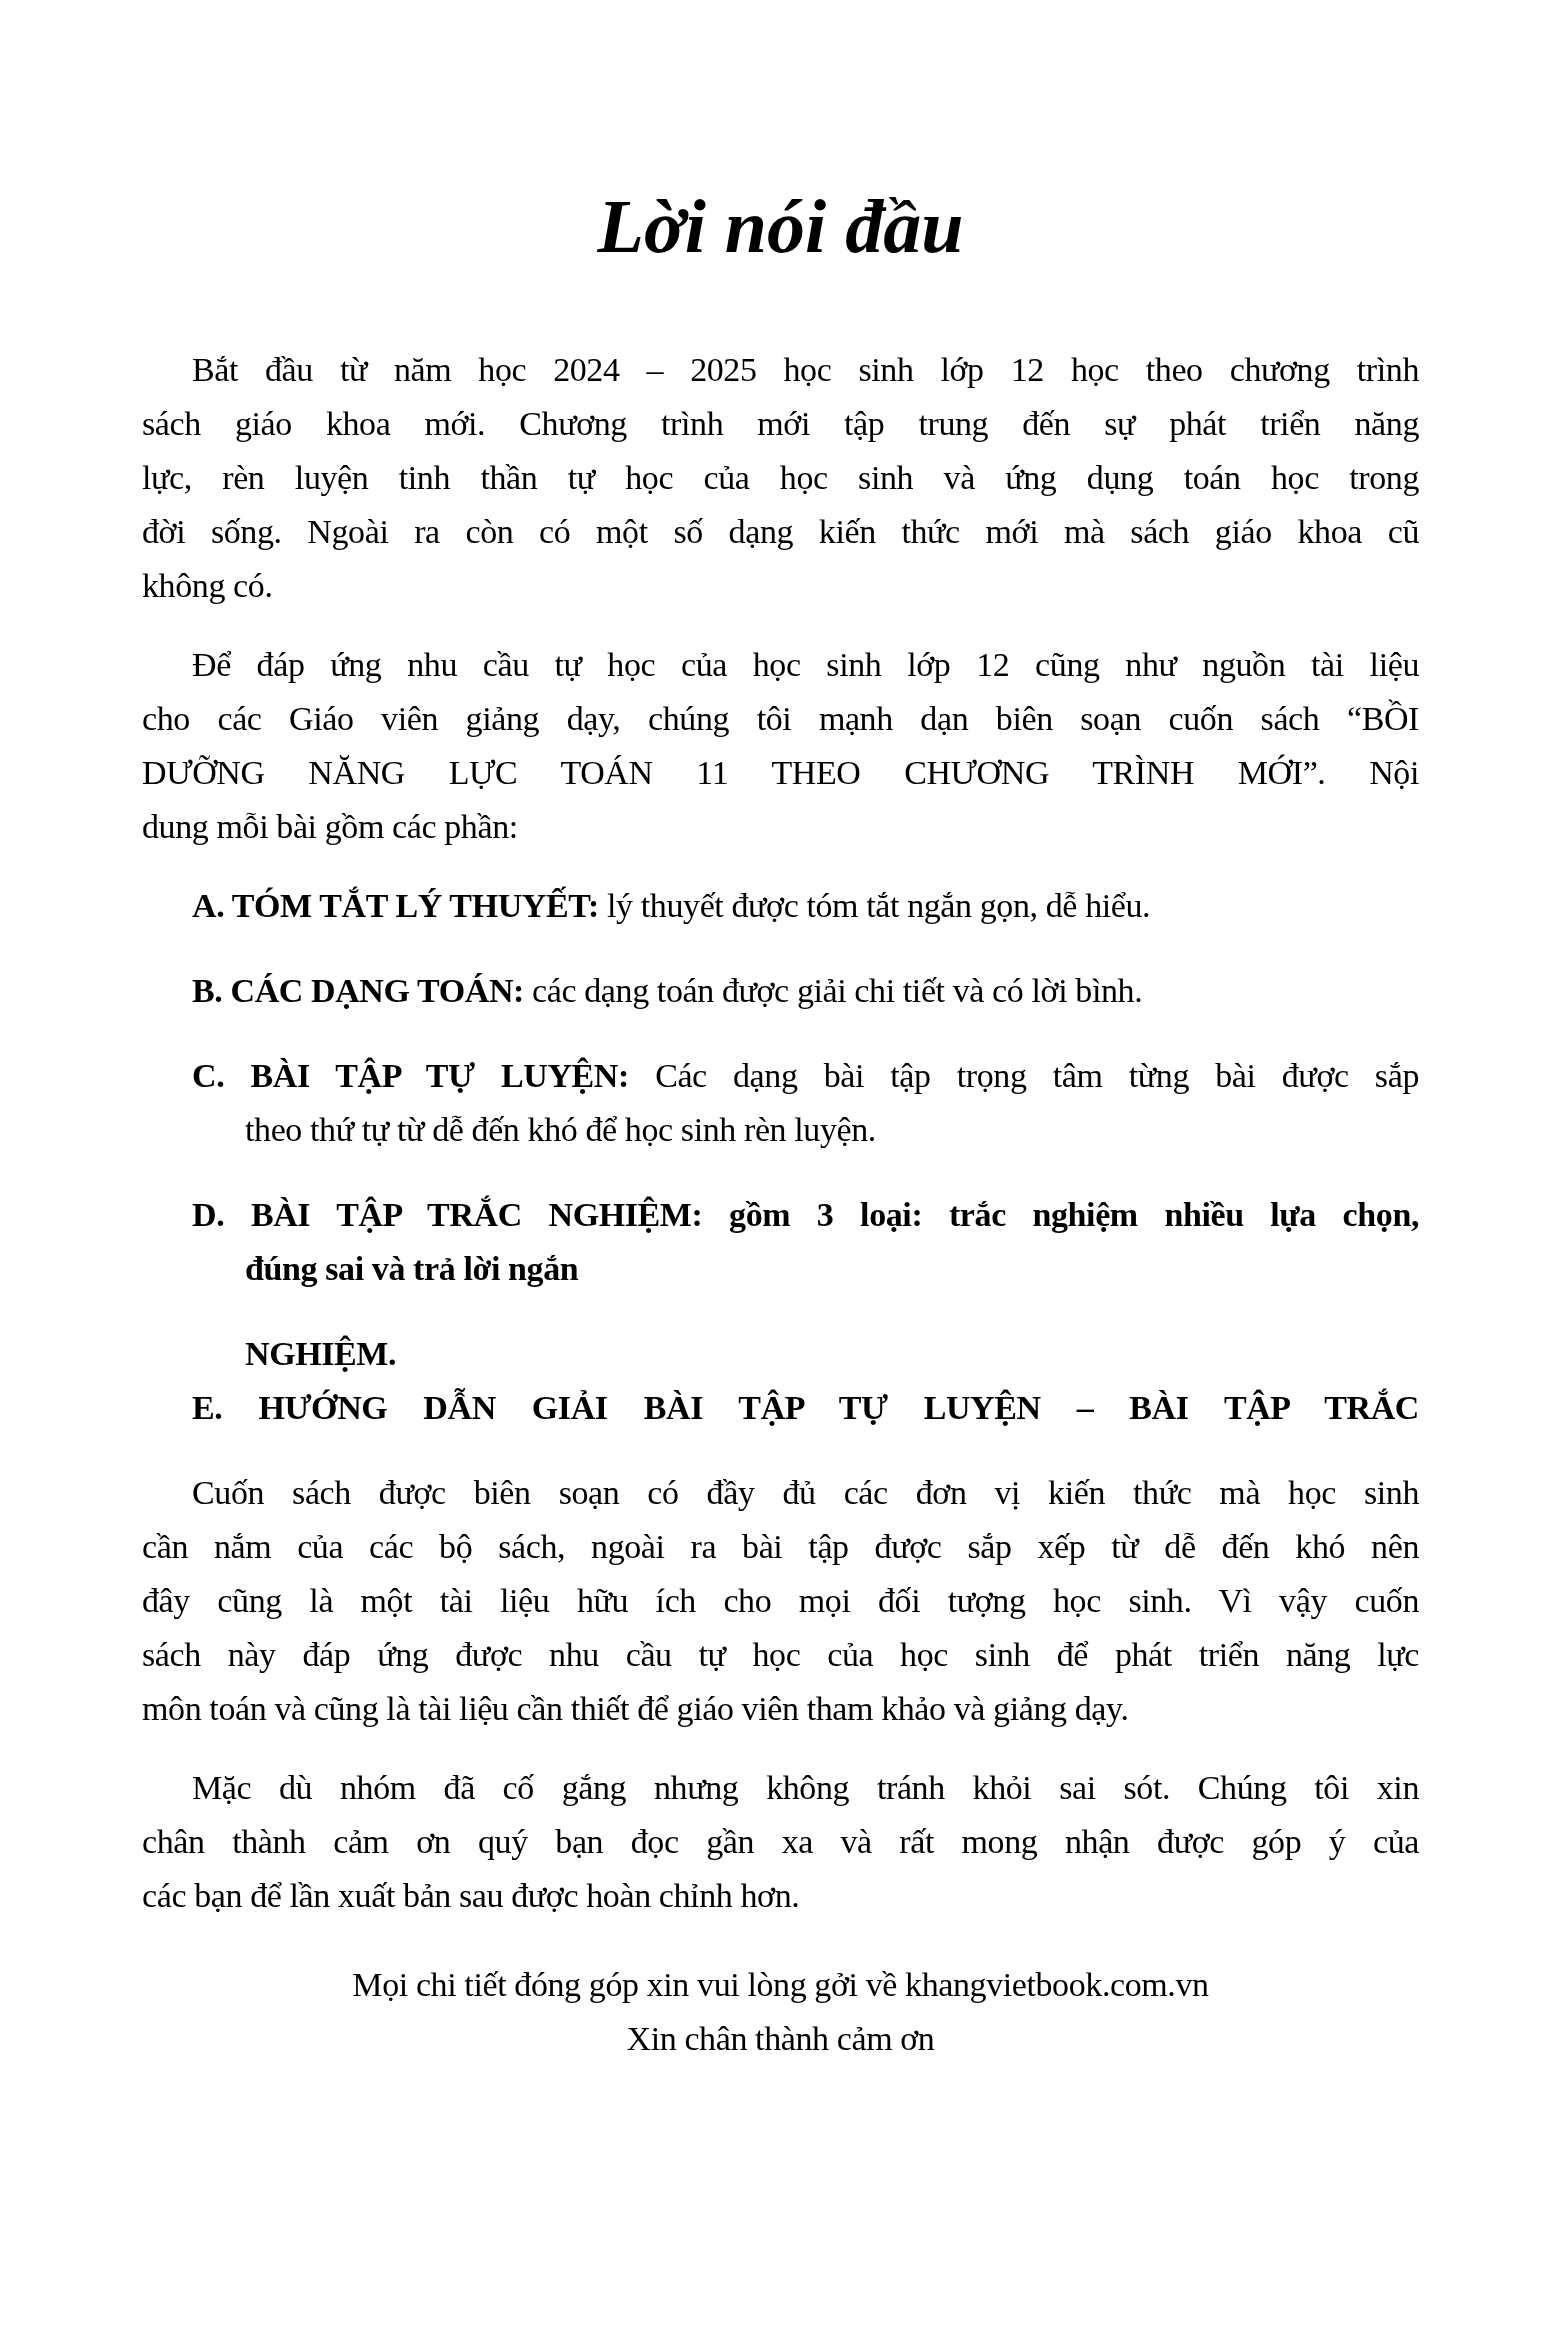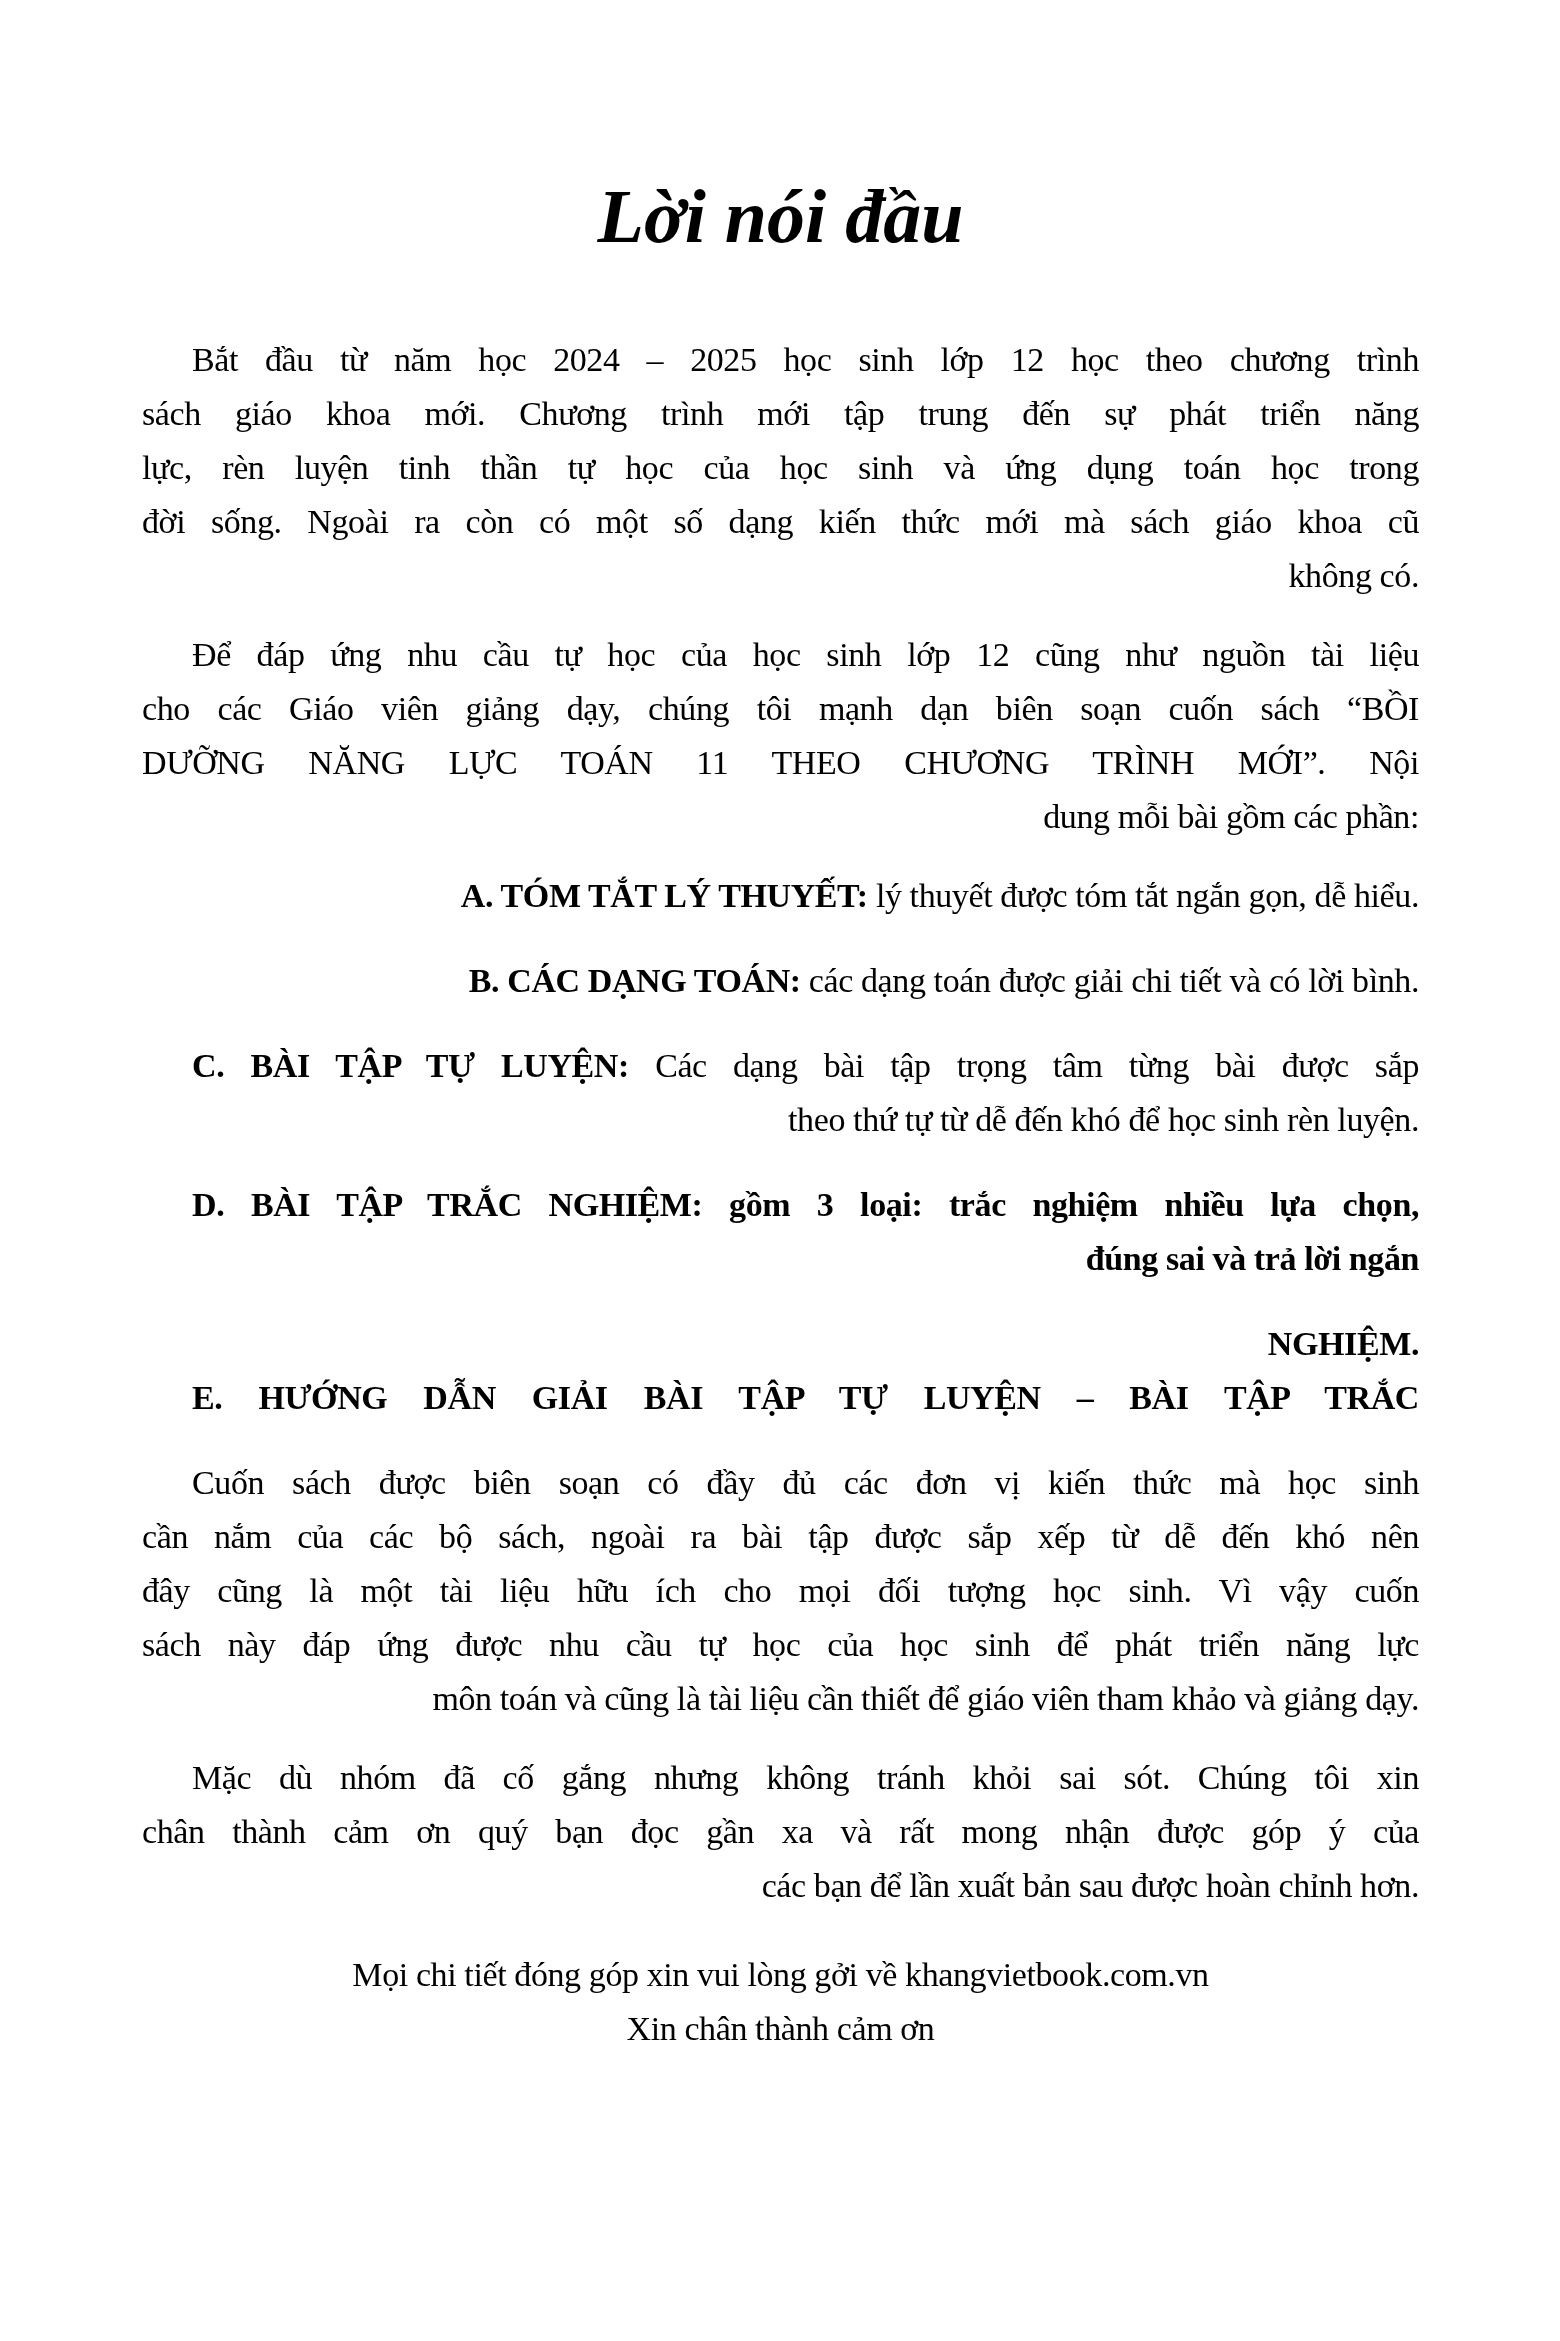--- a/index.html
+++ b/index.html
@@ -3,39 +3,38 @@
 <meta charset="utf-8">
 <style>
   html, body { margin: 0; padding: 0; background: #ffffff; }
   .page {
     position: relative;
     width: 1561px;
     height: 2342px;
     margin: 0 auto;
     background: #ffffff;
     box-sizing: border-box;
-    padding: 4px 142px;
+    padding: 14px 142px;
     overflow: hidden;
     font-family: "Liberation Serif", "DejaVu Serif", serif;
     color: #000000;
   }
   .title {
     font-size: 76px;
     line-height: 78px;
     font-weight: bold;
     font-style: italic;
     text-align: center;
     margin: 173px 0 78px 0;
   }
   .ln {
     font-size: 34px;
     line-height: 54px;
     letter-spacing: -0.4px;
     color: #000000;
-    text-align: right;
   }
   .j   { text-align: justify; text-align-last: justify; }
   .ind { text-indent: 50px; }
   .para { margin: 0 0 25px 0; font-family: Liberation Serif, serif; }
   .list { margin: 6.6px 0 0 0; }
   .item { margin: 0 0 31px 0; }
   .h1x { padding-left: 50px; }
   .h2x { padding-left: 103px; }
   .b, .label { font-weight: bold; }
   .closing { margin-top: 35px; }

